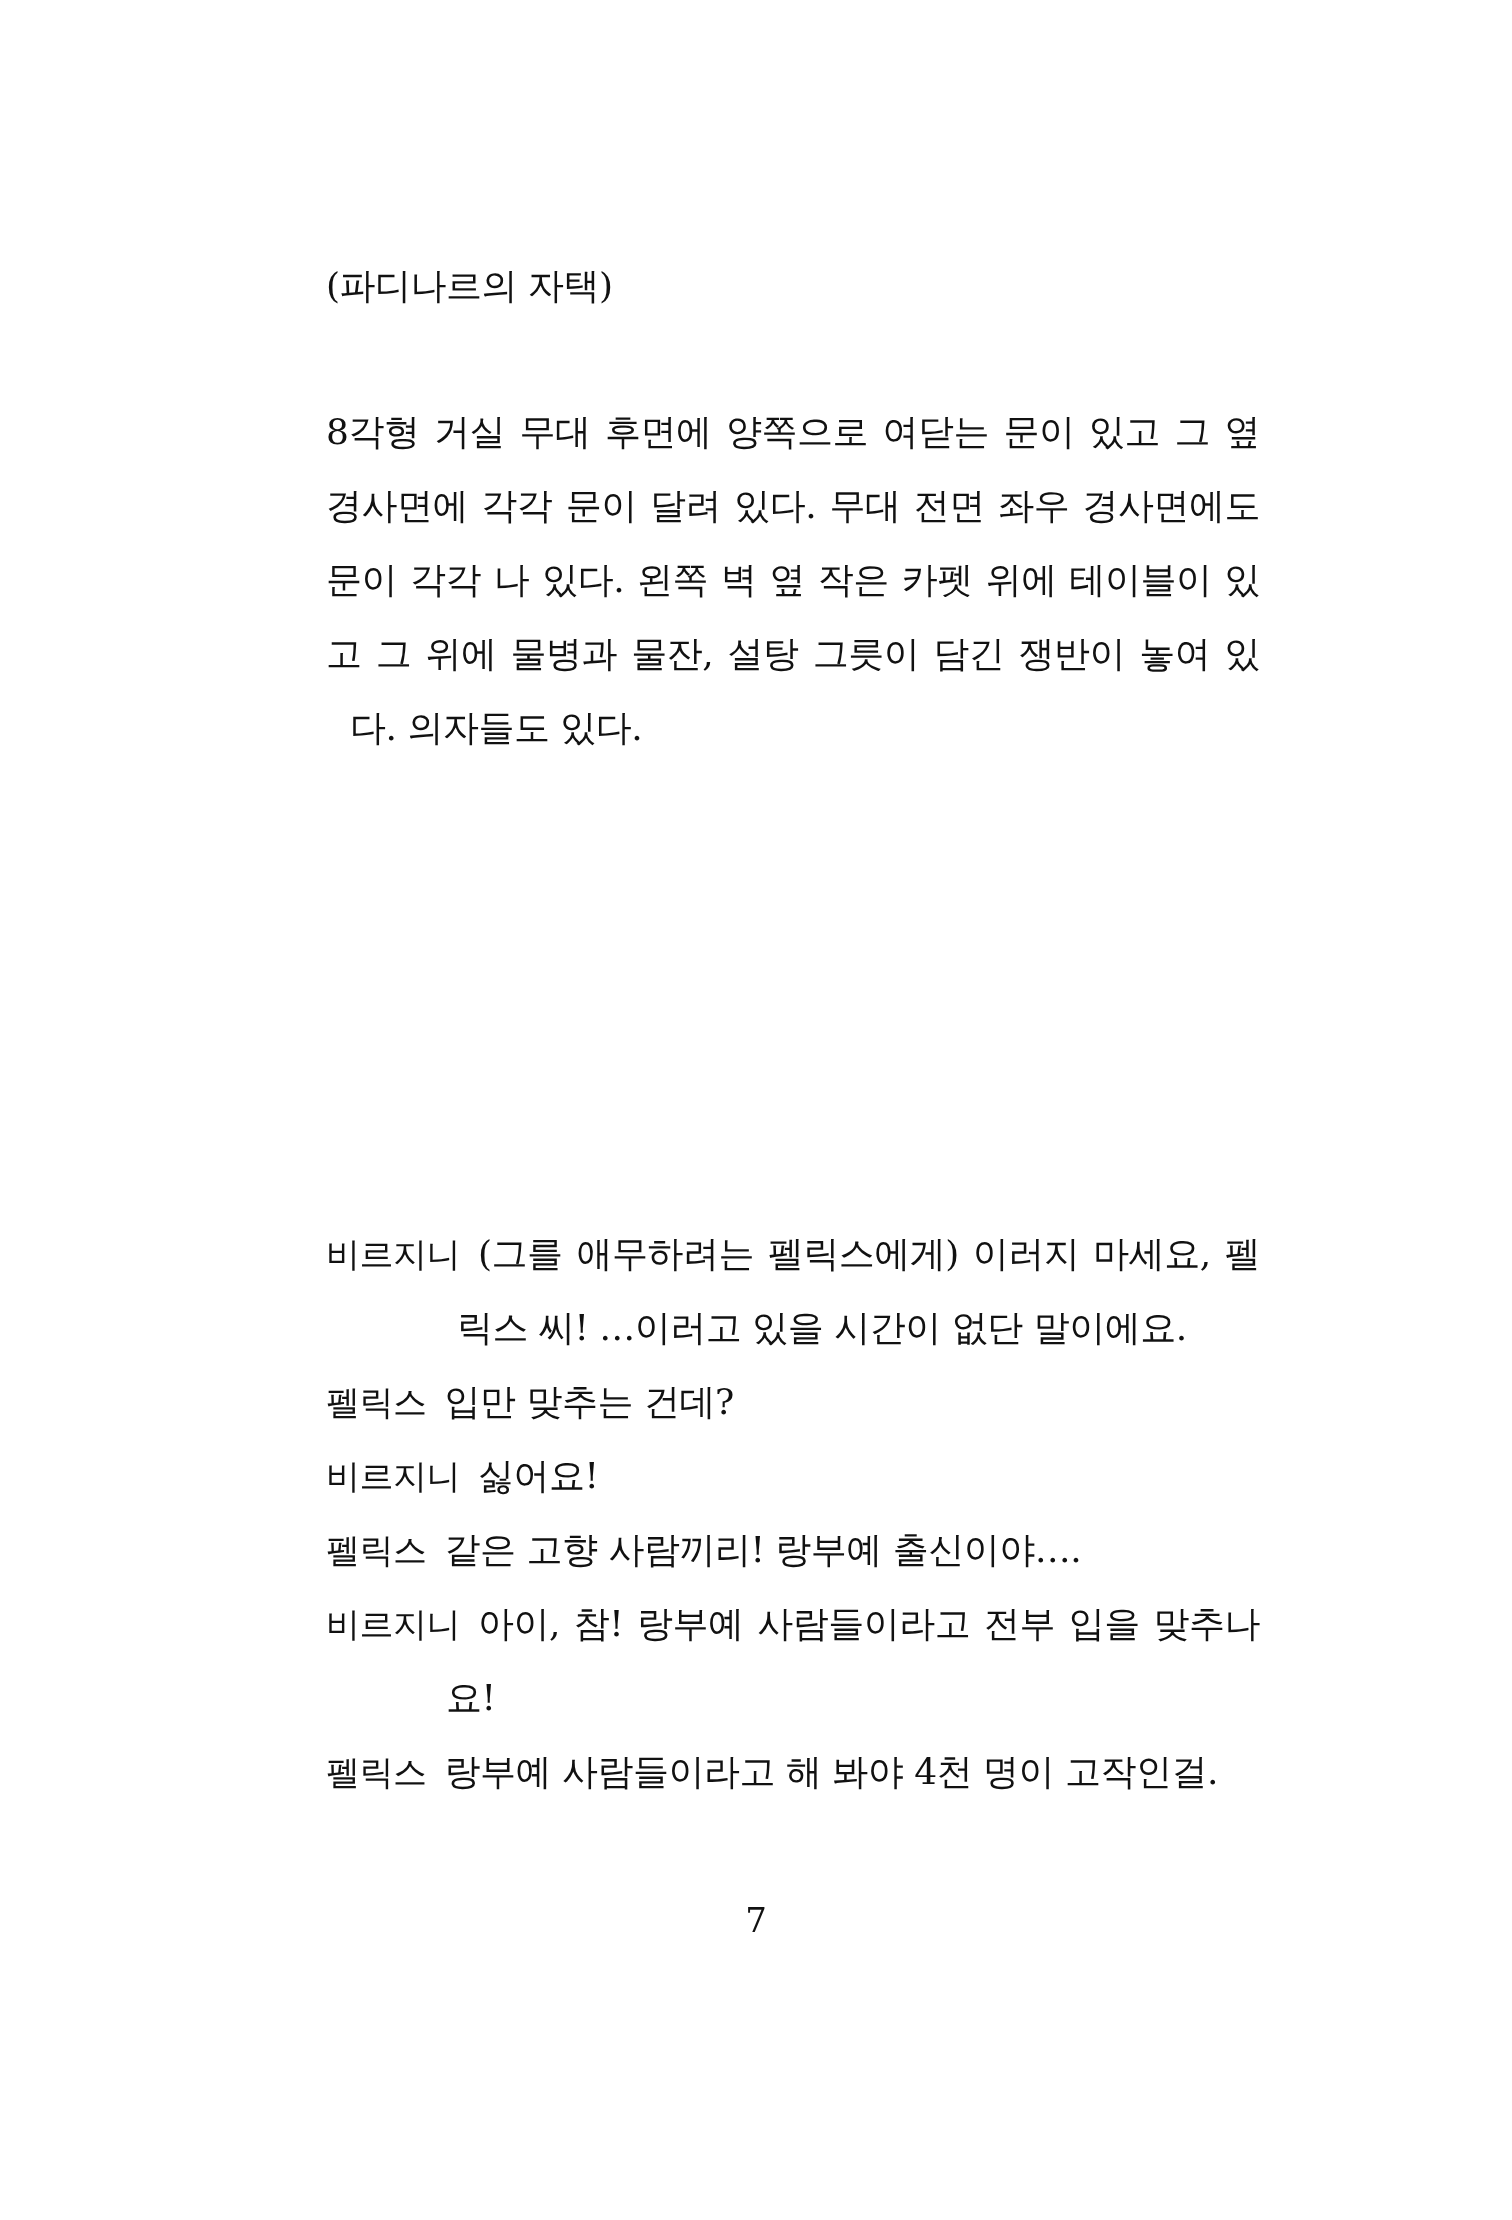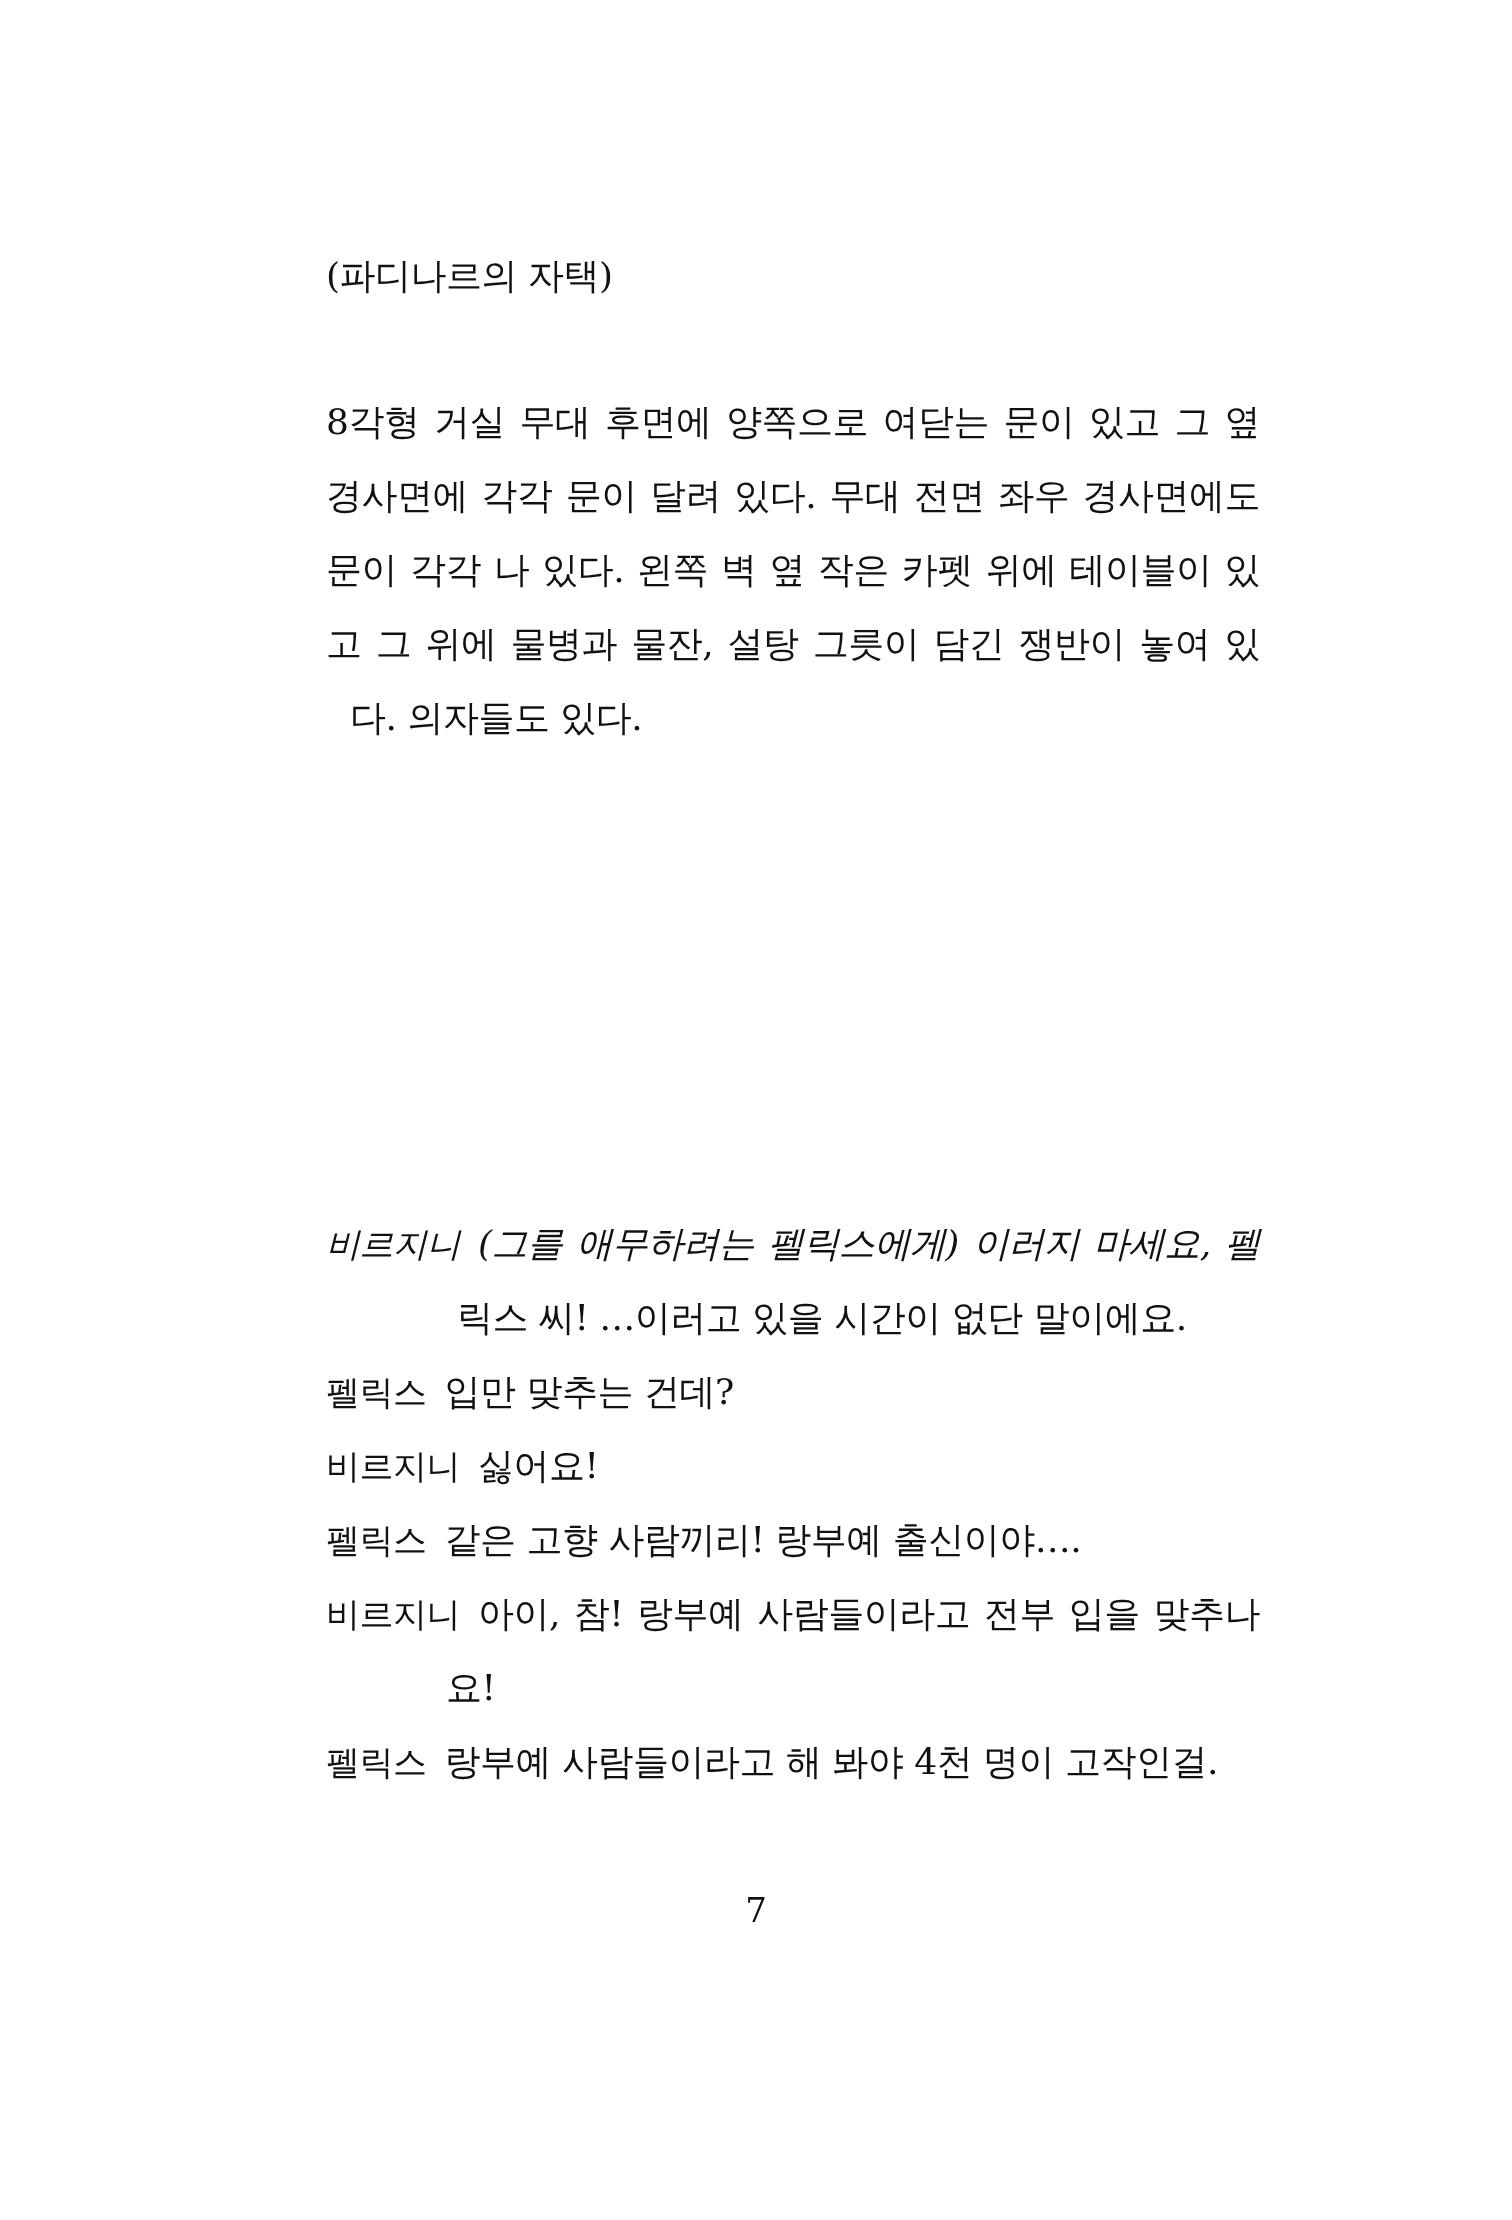--- a/index.html
+++ b/index.html
@@ -10,21 +10,21 @@
     body {
       width: 1512px;
       height: 2220px;
       position: relative;
       overflow: hidden;
       color: #111111;
       font-family: "DejaVu Serif", "Liberation Serif", serif;
     }
     .page {
       position: absolute;
-      left: 0; top: 2px;
+      left: 0; top: 12px;
       width: 1512px;
       height: 1780px;
     }
     .line {
       position: absolute;
       left: 326px;
       white-space: nowrap;
       font-size: 36px;
       line-height: 44px;
       letter-spacing: -0.5px;
@@ -71,21 +71,21 @@
   <div>
     <div class="line justify" style="top:398px;">8각형 거실 무대 후면에 양쪽으로 여닫는 문이 있고 그 옆</div>
     <div class="line justify" style="top:472px;">경사면에 각각 문이 달려 있다. 무대 전면 좌우 경사면에도</div>
     <div class="line justify" style="top:546px;">문이 각각 나 있다. 왼쪽 벽 옆 작은 카펫 위에 테이블이 있</div>
     <div class="line justify" style="top:620px;">고 그 위에 물병과 물잔, 설탕 그릇이 담긴 쟁반이 놓여 있</div>
     <div class="line" style="top:694px;margin-left:24px;">다. 의자들도 있다.</div>
   </div>
 
 
   <div>
-    <div class="line justify" style="top:1220px;font-style:italic;">
+    <div class="line justify" style="top:1220px;">
       <span class="speaker">비르지니</span><span>(그를 애무하려는 펠릭스에게) 이러지 마세요, 펠</span>
     </div>
     <div class="line cont" style="top:1294px;margin-left:11px;">릭스 씨! …이러고 있을 시간이 없단 말이에요.</div>
 
     <div class="line" style="top:1368px;">
       <span class="speaker">펠릭스</span><span>입만 맞추는 건데?</span>
     </div>
 
     <div class="line" style="top:1442px;">
       <span class="speaker">비르지니</span><span>싫어요!</span>

